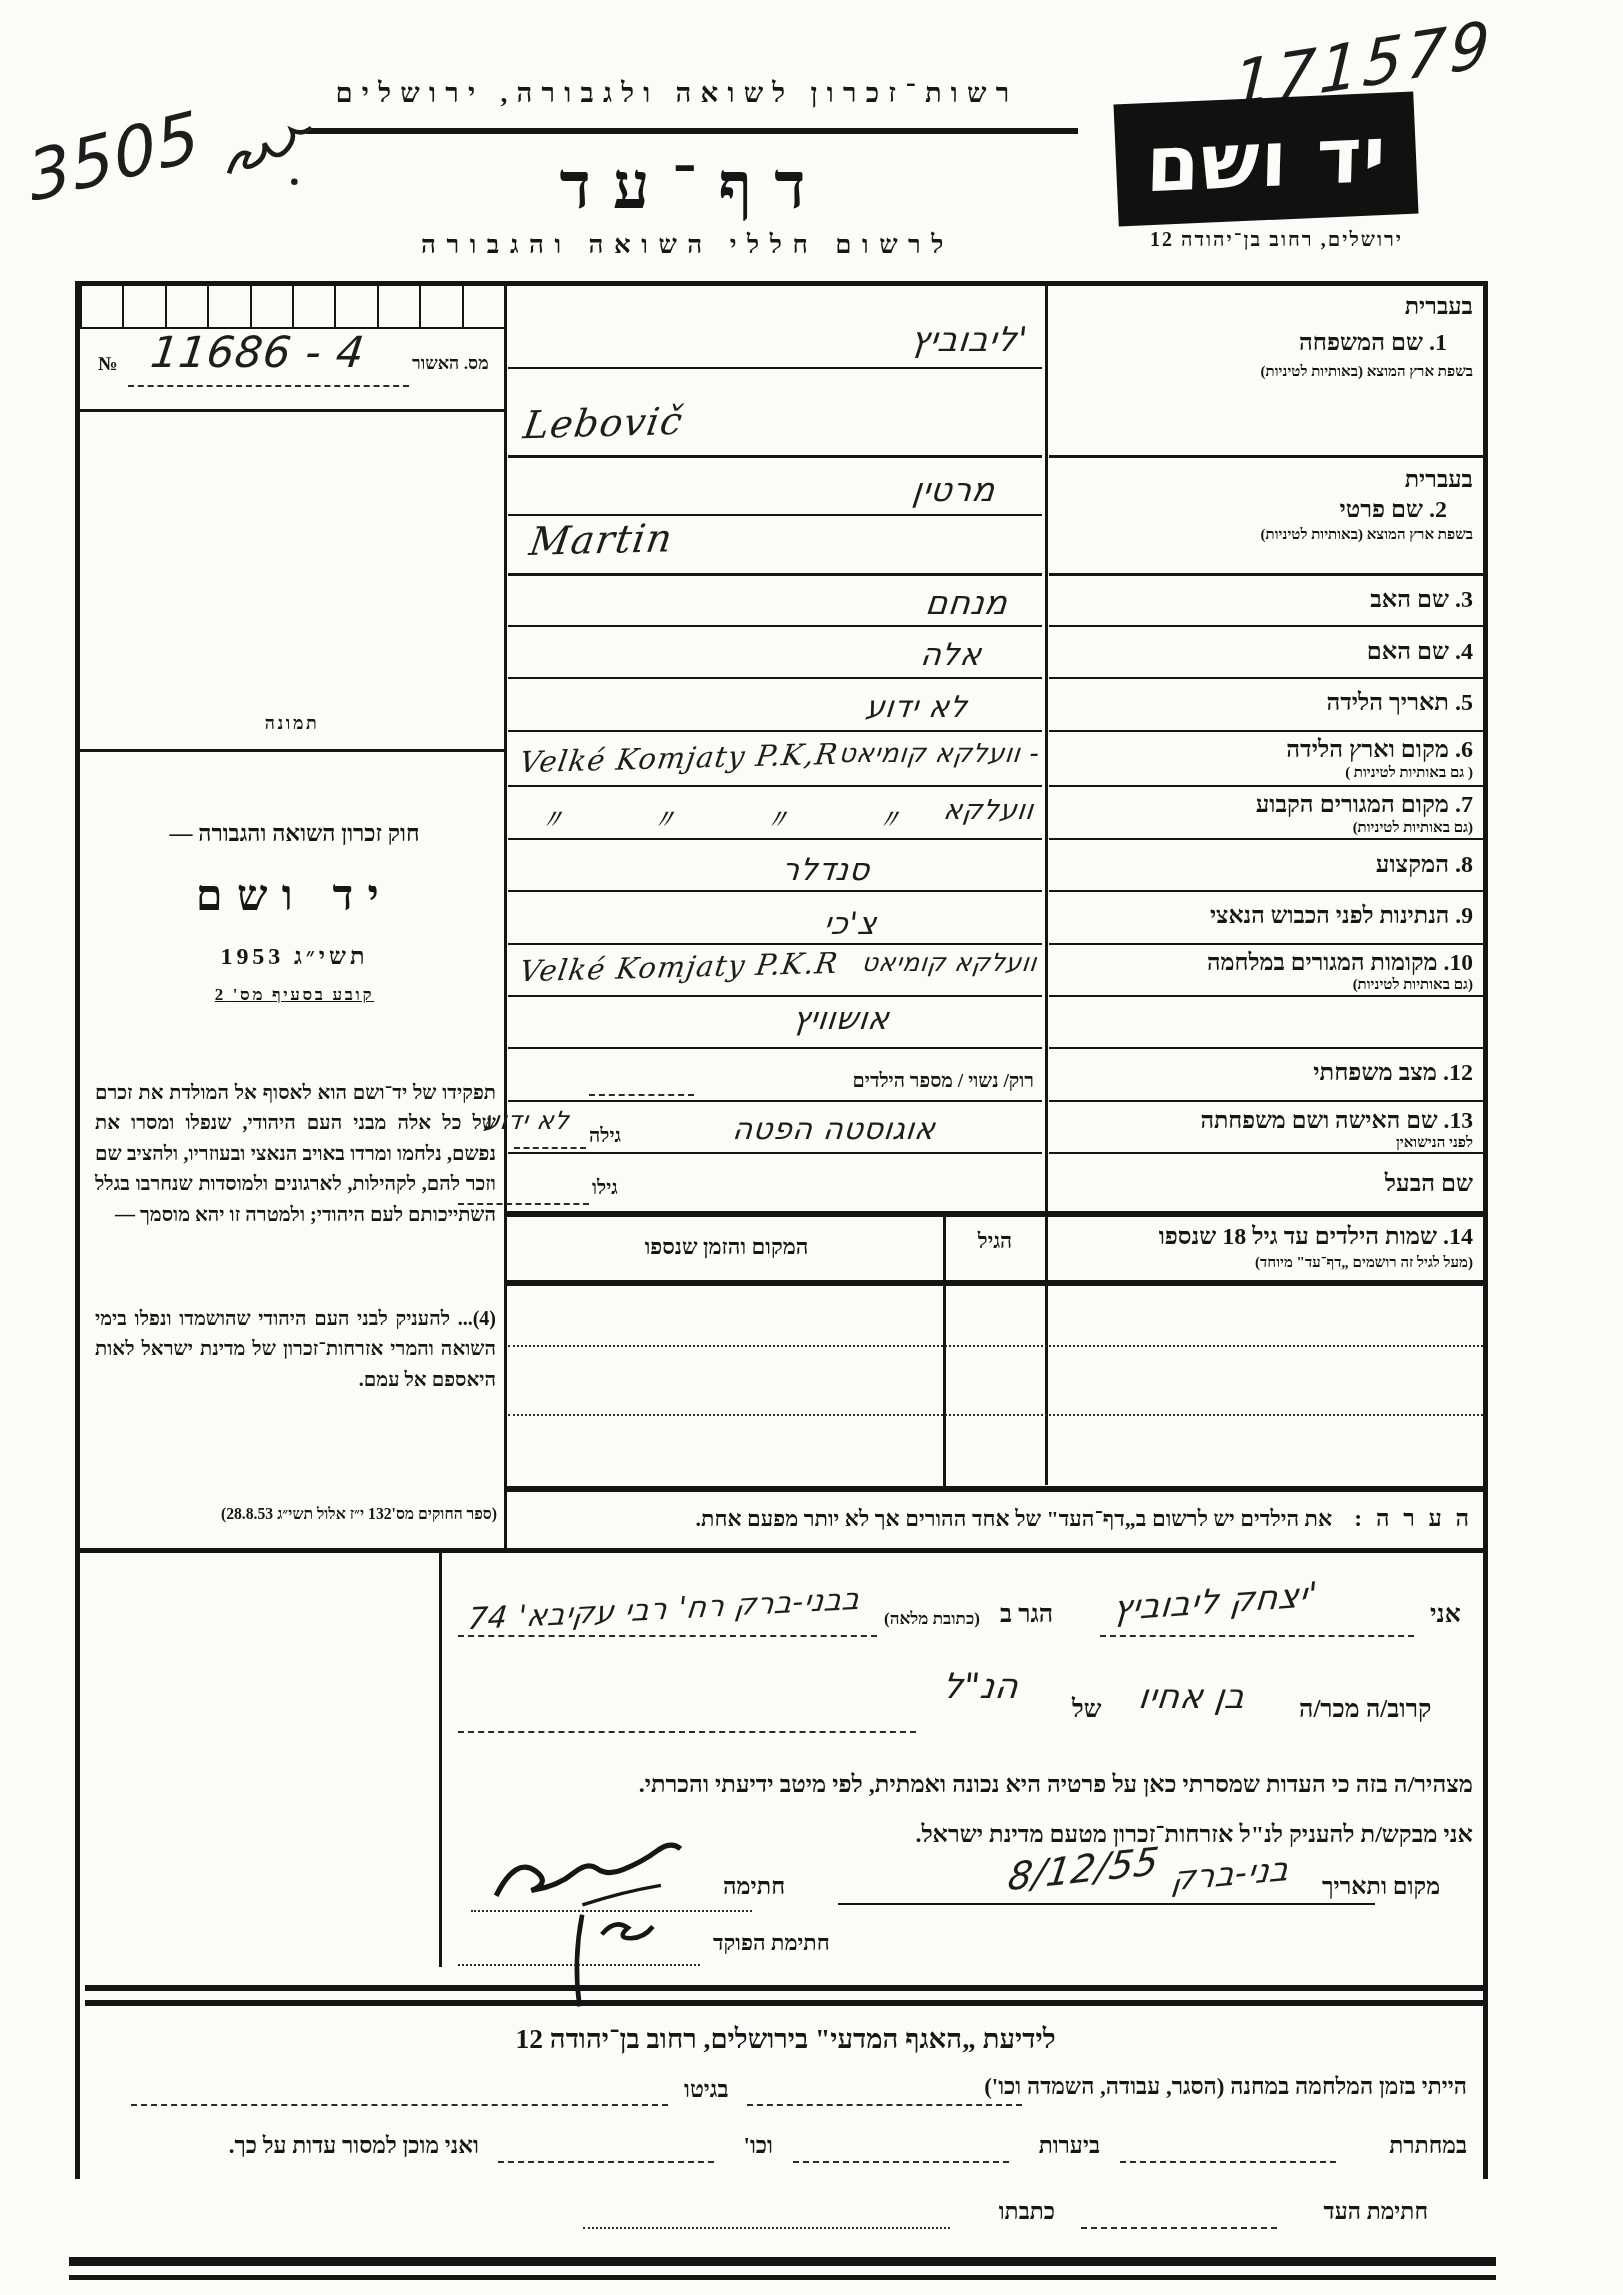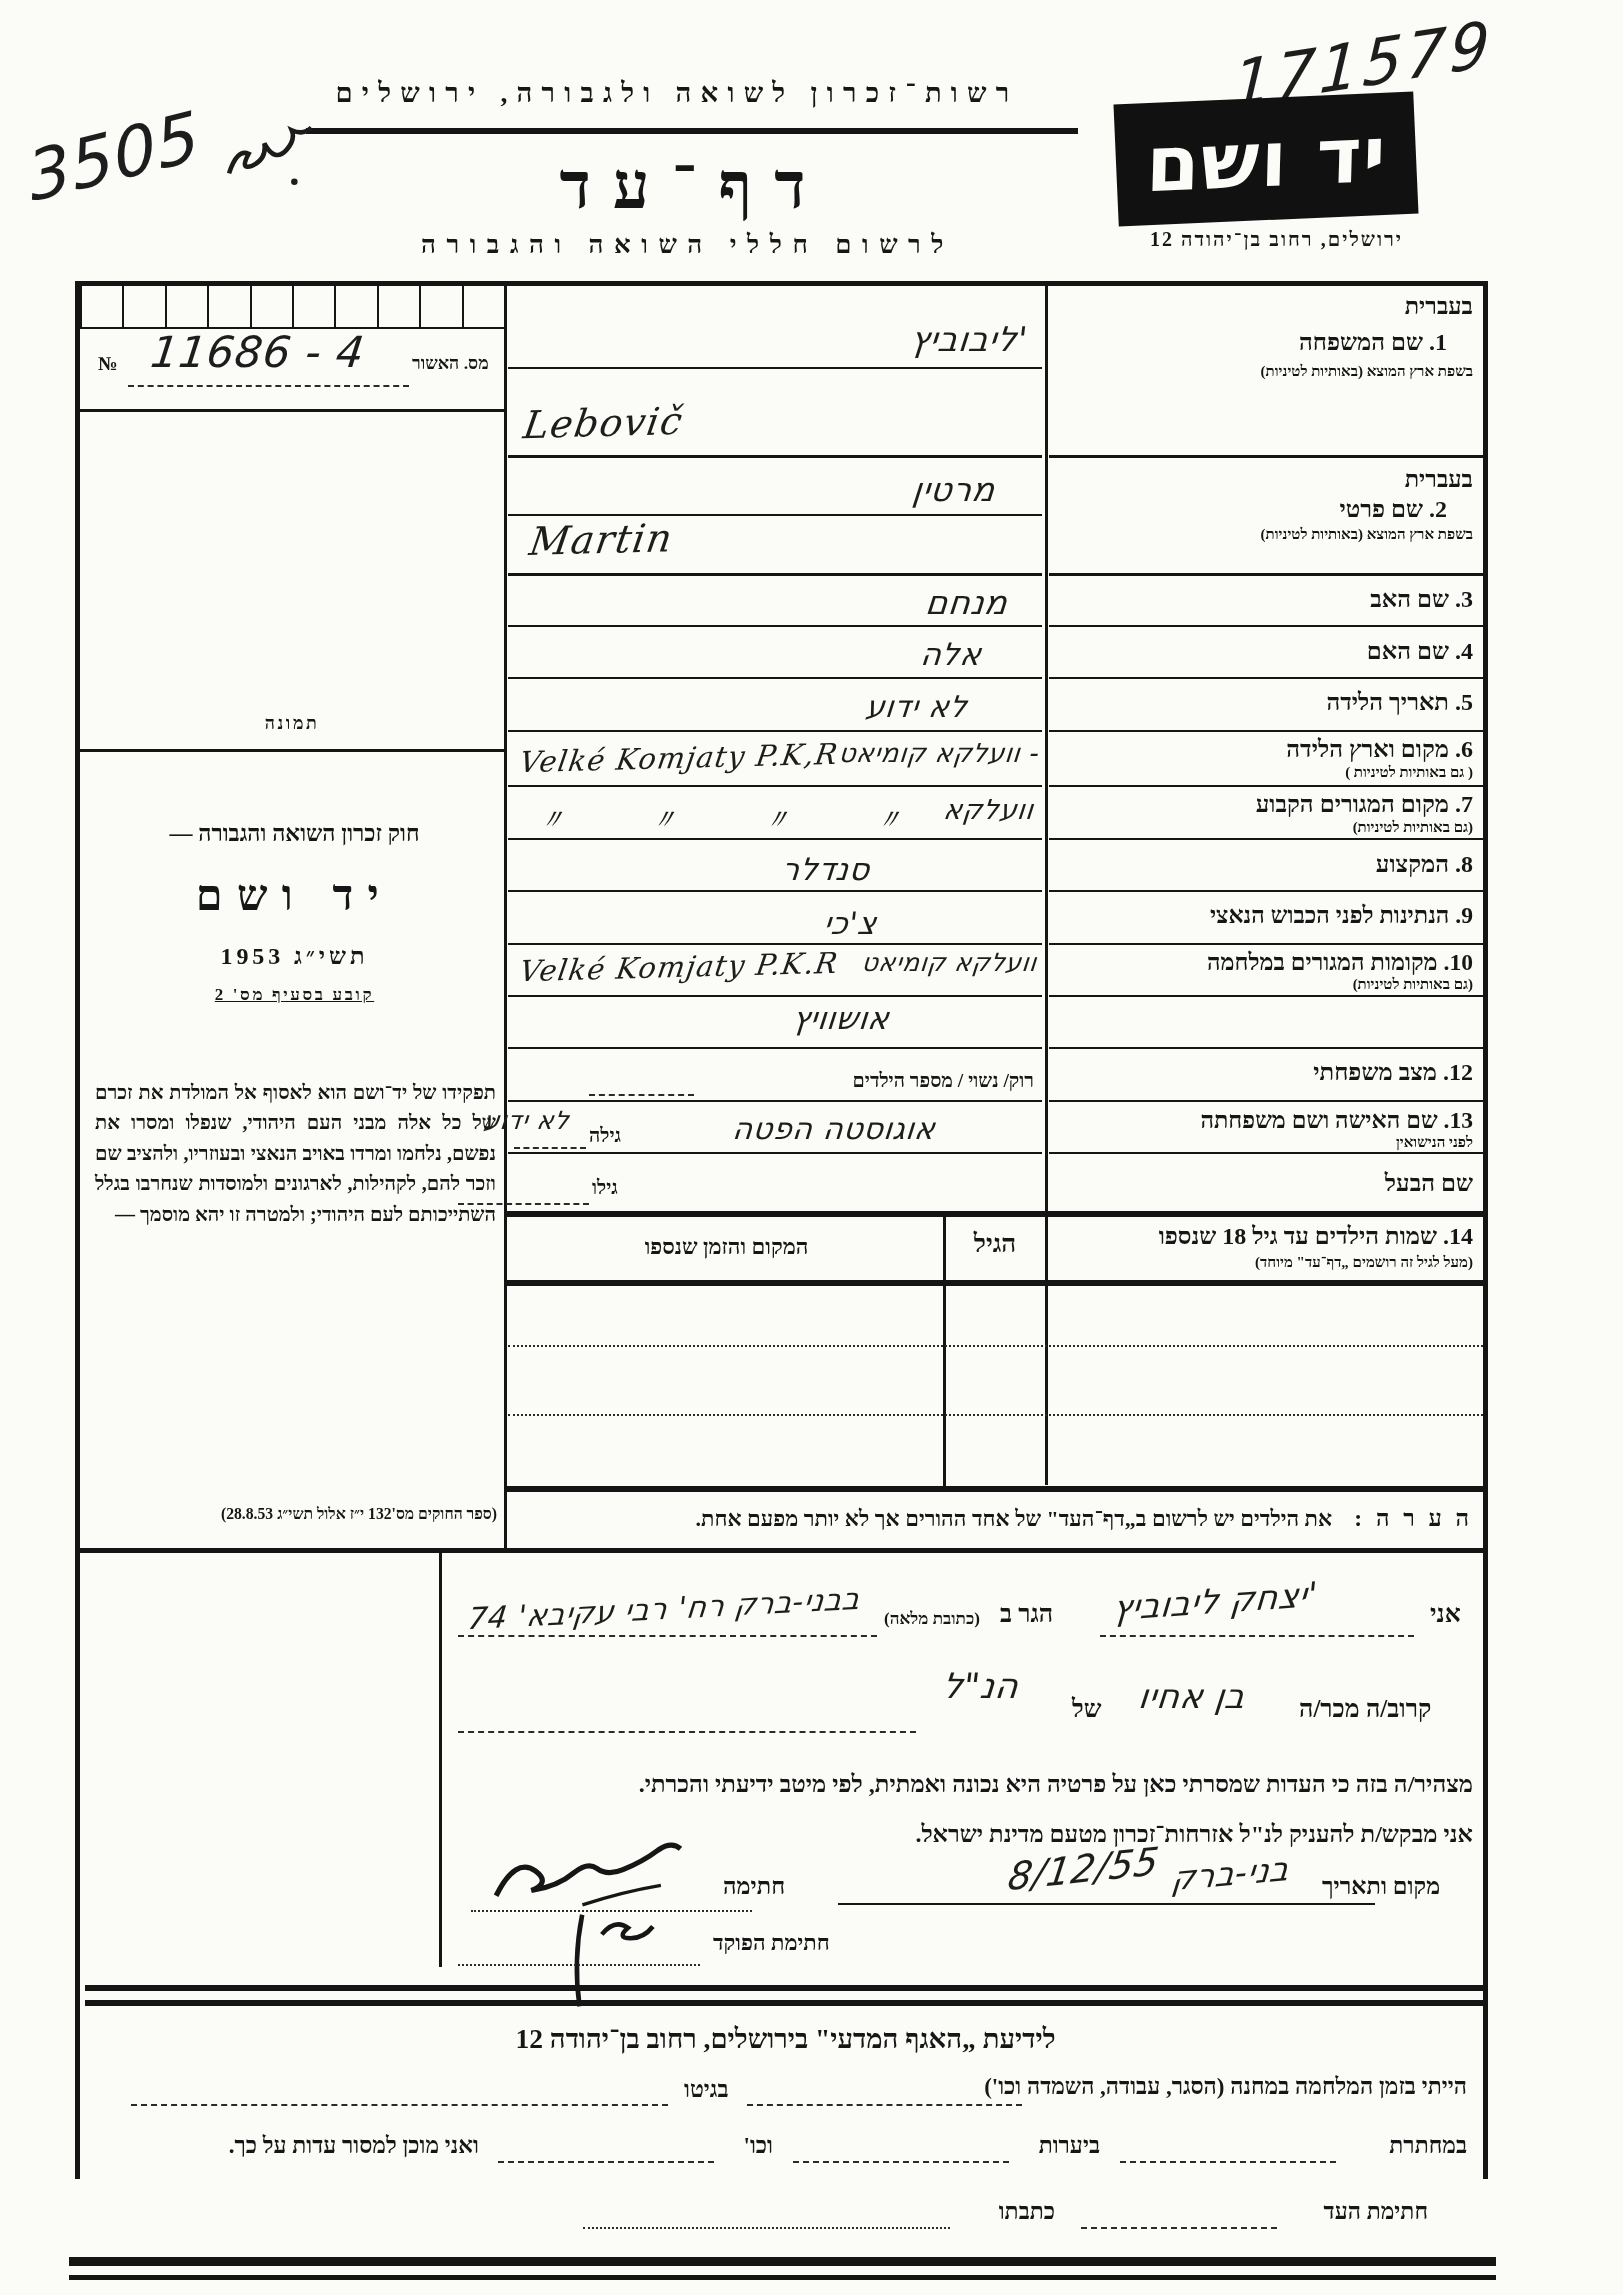--- a/index.html
+++ b/index.html
@@ -82,20 +82,21 @@
   <div class="hline" style="left:80px;top:409px;width:424px;height:2.6px;"></div>
 
   <div class="abs rtl p ctr" style="left:80px;top:713px;width:424px;font-size:17.7px;letter-spacing:2.6px;">תמונה</div>
   <div class="hline" style="left:80px;top:749px;width:424px;height:2.6px;"></div>
 
   <div class="abs rtl p ctr" style="left:98px;top:821px;width:393px;font-size:23px;">חוק זכרון השואה והגבורה —</div>
   <div class="abs rtl p ctr" style="left:98px;top:871px;width:393px;font-size:43px;letter-spacing:14.4px;">יד ושם</div>
   <div class="abs rtl p ctr" style="left:98px;top:943px;width:393px;font-size:24px;letter-spacing:3.9px;">תשי״ג 1953</div>
   <div class="abs rtl p ctr" style="left:98px;top:985px;width:393px;font-size:17px;letter-spacing:2.6px;text-decoration:underline;">קובע בסעיף מס' 2</div>
   <div class="abs rtl p" style="left:95px;top:1037px;width:401px;font-size:20px;line-height:1.52;text-align:justify;margin-top:40px;">תפקידו של יד־ושם הוא לאסוף אל המולדת את זכרם של כל אלה מבני העם היהודי, שנפלו ומסרו את נפשם, נלחמו ומרדו באויב הנאצי ובעוזריו, ולהציב שם וזכר להם, לקהילות, לארגונים ולמוסדות שנחרבו בגלל השתייכותם לעם היהודי; ולמטרה זו יהא מוסמך —</div>
+  <div class="abs rtl p" style="left:95px;top:1303px;width:401px;font-size:20px;line-height:1.52;text-align:justify;">‎...(4) להעניק לבני העם היהודי שהושמדו ונפלו בימי השואה והמרי אזרחות־זכרון של מדינת ישראל לאות היאספם אל עמם.</div>
   <div class="abs rtl p" style="left:85px;top:1505px;width:412px;font-size:15.7px;text-align:right;">(ספר החוקים מס'132 י״ז אלול תשי״ג 28.8.53)</div>
 
   <div class="hline" style="left:508px;top:367px;width:534px;height:2px;"></div>
   <div class="hline" style="left:508px;top:455px;width:534px;height:2.6px;"></div>
   <div class="hline" style="left:508px;top:514px;width:534px;height:2px;"></div>
   <div class="hline" style="left:508px;top:573px;width:534px;height:2.6px;"></div>
   <div class="hline" style="left:508px;top:625px;width:534px;height:2px;"></div>
   <div class="hline" style="left:508px;top:677px;width:534px;height:2px;"></div>
   <div class="hline" style="left:508px;top:730px;width:534px;height:2px;"></div>
   <div class="hline" style="left:508px;top:785px;width:534px;height:2px;"></div>
@@ -208,21 +209,21 @@
   <div class="hline" style="left:943px;top:1211px;width:3.3px;height:275px;"></div>
   <div class="hline" style="left:1045px;top:1486px;width:0;height:0;"></div>
   <div class="hline" style="left:504px;top:1486px;width:984px;height:5.9px;"></div>
   <div class="dot" style="left:508px;top:1345px;width:975px;"></div>
   <div class="dot" style="left:508px;top:1414px;width:975px;"></div>
 
   <div class="abs rtl" style="left:1054px;top:1223px;width:419px;">
     <div class="p lbl rtl" style="font-size:24px;"><span>14.</span> <span>שמות הילדים עד גיל 18 שנספו</span></div>
     <div class="cap rtl" style="margin-top:3.9px;">(מעל לגיל זה רושמים „דף־עד" מיוחד)</div>
   </div>
-  <div class="abs rtl p ctr" style="left:946px;top:1229px;width:98px;font-size:26px;">הגיל</div>
+  <div class="abs rtl p ctr" style="left:946px;top:1229px;width:98px;font-size:21px;">הגיל</div>
   <div class="abs rtl p ctr" style="left:543px;top:1234px;width:367px;font-size:22px;">המקום והזמן שנספו</div>
 
   <div class="abs rtl" style="left:85px;top:1505px;width:1388px;text-align:right;">
     <span class="p" style="font-size:23.6px;letter-spacing:3.9px;">ה ע ר ה :</span>
     <span class="p" style="font-size:22px;margin-right:19.6px;">את הילדים יש לרשום ב„דף־העד" של אחד ההורים אך לא יותר מפעם אחת.</span>
   </div>
 
   <div class="hline" style="left:75px;top:1548px;width:1413px;height:4.6px;"></div>
   <div class="hline" style="left:439px;top:1548px;width:3.3px;height:419px;"></div>
 

